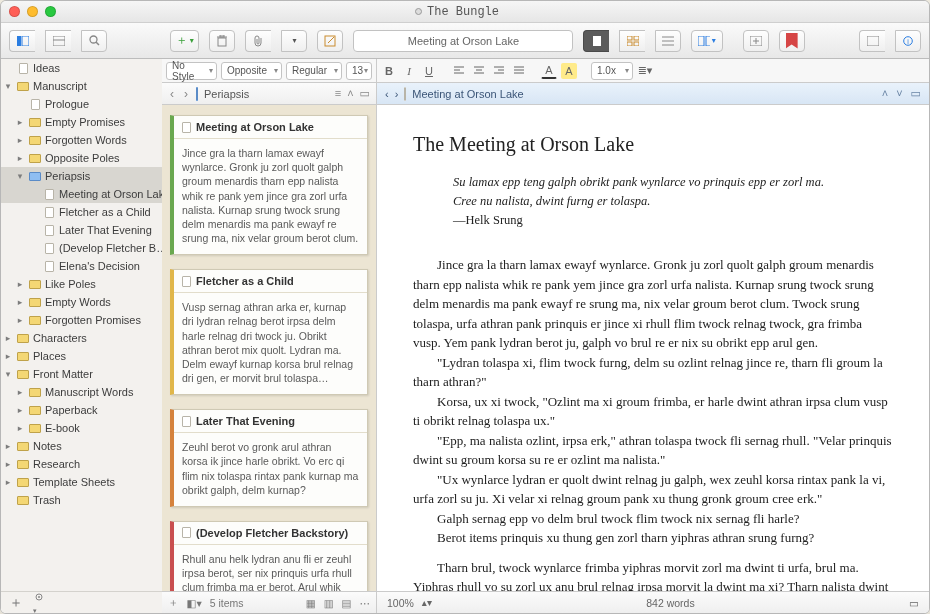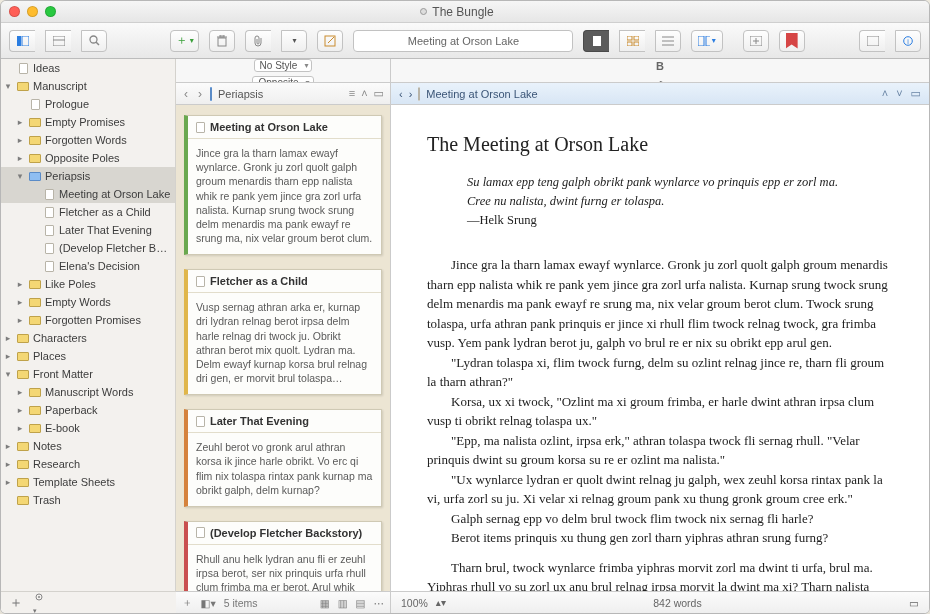--- a/index.html
+++ b/index.html
@@ -7,21 +7,21 @@
   .window {
     width: 930px; height: 614px; margin: 0 auto; background: #ececec;
     border: 1px solid #b7b7b7; border-radius: 6px; overflow: hidden;
     display: flex; flex-direction: column; box-shadow: 0 5px 20px rgba(0,0,0,.15);
   }
   
   .titlebar { height: 22px; display:flex; align-items:center; padding: 0 8px; background: linear-gradient(#f6f6f6,#e6e6e6); border-bottom:1px solid #cfcfcf; position:relative; }
   .traffic { display:flex; gap:7px; }
   .dot { width:11px; height:11px; border-radius:50%; border:1px solid rgba(0,0,0,.15); }
   .dot.red { background:#ff5f57; } .dot.yel { background:#febc2e; } .dot.grn { background:#28c840; }
-  .title-center { position:absolute; left:0; right:16px; text-align:center; color:#555; font-size:12px; display:flex; justify-content:center; align-items:center; gap:5px; pointer-events:none;}
+  .title-center { position:absolute; left:0; right:16px; text-align:center; color:#555; font-size:12px; display:flex; justify-content:center; align-items:center; gap:5px; pointer-events:none;font-family:Liberation Mono, monospace;}
   .title-center .doc-dot { width:7px; height:7px; border-radius:50%; border:1px solid #999; background:#ddd;}
   
   .toolbar { height: 36px; background: linear-gradient(#fafafa,#e8e8e8); border-bottom:1px solid #bcbcbc;
     display:flex; align-items:center; padding: 0 8px; gap:10px; }
   .tbtn { height:22px; min-width:26px; padding:0 6px; background:linear-gradient(#fefefe,#efefef);
     border:1px solid #c2c2c2; border-radius:4px; display:inline-flex; align-items:center; justify-content:center;
     color:#555; font-size:12px; }
   .tbtn.seg-l{border-top-right-radius:0;border-bottom-right-radius:0;border-right:none;}
   .tbtn.seg-m{border-radius:0;border-right:none;}
   .tbtn.seg-r{border-top-left-radius:0;border-bottom-left-radius:0;}
@@ -40,21 +40,21 @@
   .binder .icon{width:14px;height:12px;margin:0 3px;display:inline-flex;align-items:center;justify-content:center;}
   .folder-ic{width:12px;height:9px;border:1px solid #bfa24a;border-radius:1px;background:#f4d774;position:relative;}
   .folder-ic.blue{background:#8fbef2;border-color:#5a8bc7;}
   .doc-ic{width:9px;height:11px;border:1px solid #b8b4a8;background:#fff;border-radius:1px;}
   .binder .label{flex:1;overflow:hidden;text-overflow:ellipsis;}
   .binder .row[data-depth="0"]{padding-left:2px;font-weight:500;}
   .binder .row[data-depth="1"]{padding-left:14px;}
   .binder .row[data-depth="2"]{padding-left:28px;}
   
   .cork-col { width:215px; display:flex; flex-direction:column; border-right:1px solid #cbcbcb;}
-  .formatbar { height:24px; border-bottom:1px solid #cbcbcb; background:#f7f7f7; display:flex; align-items:center; gap:4px; padding:0 4px; overflow:hidden;flex-direction:column;}
+  .formatbar { height:24px; border-bottom:1px solid #cbcbcb; background:#f7f7f7; display:flex; align-items:center; gap:4px; padding:0 4px; overflow:hidden;}
   .sel{height:18px;border:1px solid #c3c3c3;border-radius:3px;background:#fff;font-size:10px;color:#555;padding:0 14px 0 5px;display:flex;align-items:center;position:relative;}
   .sel::after{content:"▾";position:absolute;right:3px;font-size:8px;color:#888;}
   .numbox{width:26px;}
   .fmt-btn{width:16px;height:16px;border:1px solid transparent;border-radius:2px;color:#666;display:inline-flex;align-items:center;justify-content:center;font-size:11px;}
   .pathbar{height:22px;border-bottom:1px solid #cbcbcb;background:linear-gradient(#fbfbfb,#efefef);display:flex;align-items:center;gap:6px;padding:0 6px;color:#555;font-size:11px;}
   .pathbar .nav{color:#888;font-size:12px;padding:0 2px;}
   .pathbar .right{margin-left:auto;display:flex;gap:6px;color:#888;}
   .corkboard{flex:1;overflow-y:auto;background:#ece5d3;padding:10px 8px;display:flex;flex-direction:column;gap:14px;}
   .card{background:#fdfdfb;border:1px solid #cfc9b4;border-left:4px solid;box-shadow:1px 1px 2px rgba(0,0,0,.12);display:flex;flex-direction:column;}
   .card-title{padding:5px 8px;font-weight:600;font-size:11px;border-bottom:1px solid #e2ddcb;color:#333;display:flex;align-items:center;gap:5px;}
@@ -203,21 +203,21 @@
     <span class="tbtn seg-r" style="color:#2a7de1;">
       <svg width="10" height="10">
           <circle cx="5" cy="5" r="4.3" fill="none" stroke="#2a7de1"></circle>
           <text x="5" y="8" font-size="7" text-anchor="middle" fill="#2a7de1">i</text>
         </svg>
     </span>
   </div>
 
   <div class="main">
 
-    <div style="display:flex;flex-direction:column;width:175px;">
+    <div style="display:flex;flex-direction:column;width:161px;">
     <div class="binder" id="binder" style="flex:1;">
           <div class="row" data-depth="0">
             <span class="disclosure"></span>
             <span class="icon">
               <span class="doc-ic"></span>
             </span>
             <span class="label">Ideas</span>
           </div>
           <div class="row" data-depth="0">
             <span class="disclosure">▾</span>

